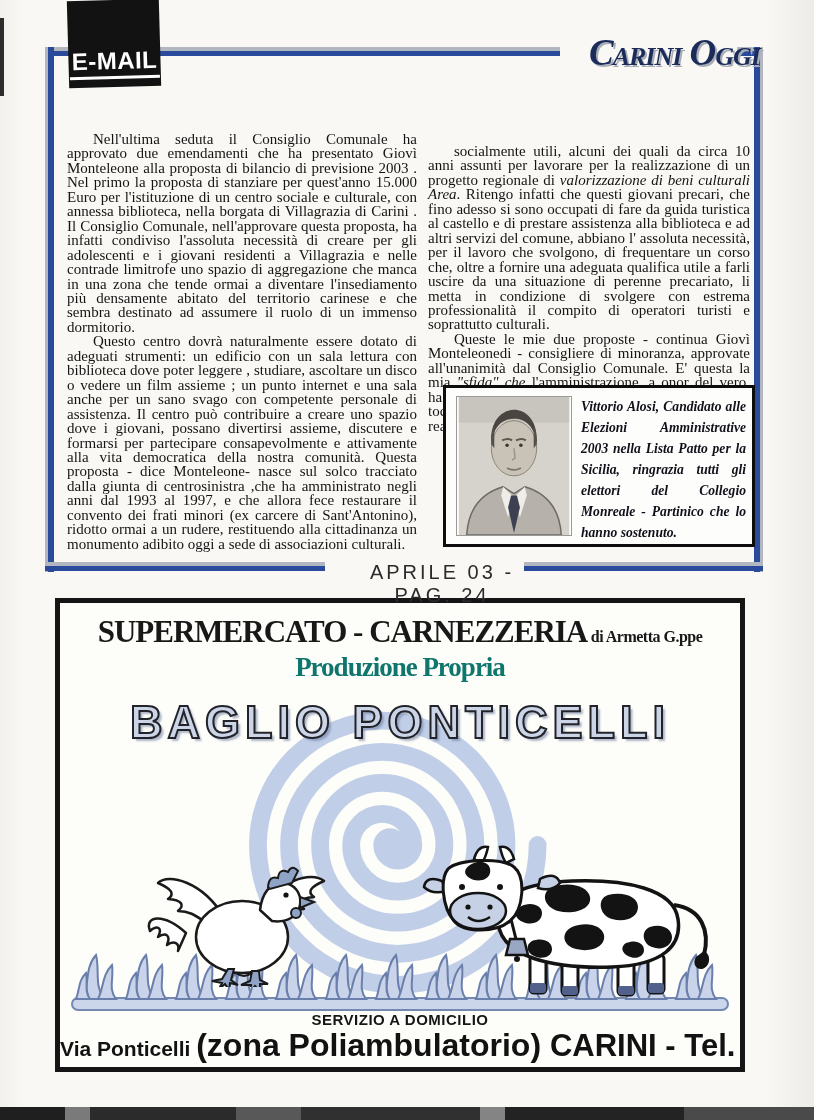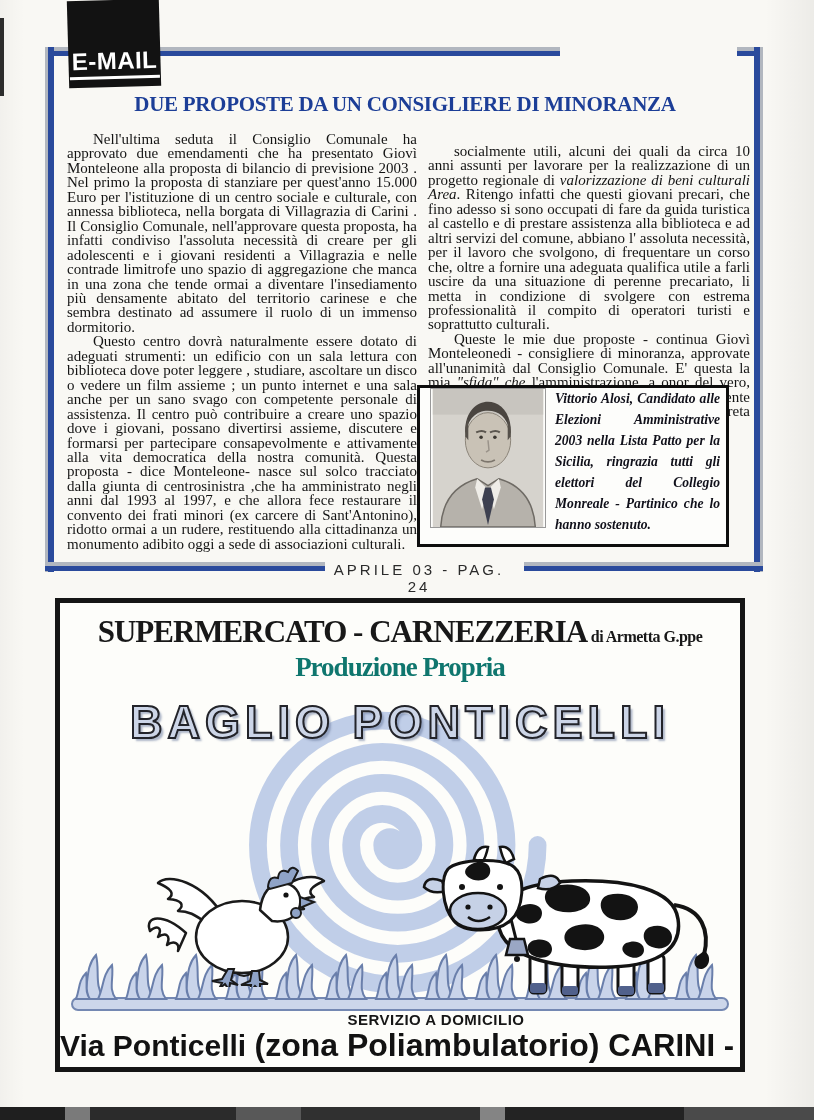--- a/index.html
+++ b/index.html
@@ -17,82 +17,82 @@
             text-shadow:2px 2px 0 #a9adb6;letter-spacing:-1px;white-space:nowrap;}
   
   .bar{position:absolute;height:9px;background:linear-gradient(to bottom,#b2b7bf 44%,#2a4a9c 44%);}
   .vbar{position:absolute;width:9px;top:47px;height:525px;}
   .vbar.left{left:45px;background:linear-gradient(to right,#b2b7bf 30%,#2a4a9c 30%);}
   .vbar.right{left:754px;background:linear-gradient(to left,#b2b7bf 30%,#2a4a9c 30%);}
   .bar.top-main{left:45px;top:47px;width:515px;}
   .bar.top-stub{left:737px;top:47px;width:26px;}
   .bar.bot-left{left:45px;top:562px;width:280px;}
   .bar.bot-right{left:524px;top:562px;width:239px;}
-  .page-footer{position:absolute;left:324px;top:561px;width:190px;text-align:center;
-            font-family:"Liberation Sans",sans-serif;font-size:15px;letter-spacing:3px;color:#2b2b2b;z-index:4;}
+  .page-footer{position:absolute;left:347px;top:561px;width:190px;text-align:center;
+            font-family:"Liberation Sans",sans-serif;font-size:20px;letter-spacing:3px;color:#2b2b2b;z-index:4;}
   
   .article-title{position:absolute;left:60px;top:92px;width:690px;text-align:center;
             font-family:"Liberation Serif",serif;font-weight:bold;font-size:21px;color:#1c3e97;letter-spacing:-0.3px;}
   .col{position:absolute;font-size:15px;line-height:14.45px;color:#141414;text-align:justify;}
   .col p{margin:0;text-indent:26px;}
   .col-left{left:67px;top:132px;width:350px;}
   .col-right{left:428px;top:144px;width:322px;}
   .ital{font-style:italic;}
   
-  .inset{position:absolute;left:417px;top:385px;width:312px;height:162px;background:#fdfdfb;
-         border:3px solid #0d0d0d;display:flex;padding:0 6px 8px 10px;box-sizing:border-box;z-index:3;}
+  .inset{position:absolute;left:443px;top:385px;width:312px;height:162px;background:#fdfdfb;
+         border:3px solid #0d0d0d;display:flex;padding:8px 6px 8px 10px;box-sizing:border-box;z-index:3;}
   .portrait{width:114px;height:138px;flex:0 0 auto;border:1px solid #999;}
   .inset-caption{margin-left:9px;font-weight:bold;font-style:italic;font-size:13.6px;
          line-height:21px;text-align:justify;color:#10101a;}
   
   .adbox{position:absolute;left:55px;top:598px;width:690px;height:474px;background:#fdfdfa;
          border:5px solid #151515;box-sizing:border-box;overflow:hidden;}
   .ad-line1{margin-top:11px;text-align:center;font-family:"Liberation Serif",serif;font-weight:bold;
          font-size:31px;letter-spacing:-1px;color:#181818;white-space:nowrap;}
   .ad-line1 .suffix{font-size:16px;letter-spacing:-0.5px;}
   .ad-line2{text-align:center;font-family:"Liberation Serif",serif;font-weight:bold;
          font-size:27px;letter-spacing:-1px;color:#0f766e;margin-top:2px;}
   .ad-brand{position:relative;z-index:2;margin-top:13px;text-align:center;
          font-family:"Liberation Sans",sans-serif;font-weight:bold;font-size:45px;letter-spacing:5px;
          color:#ccd5e7;-webkit-text-stroke:2px #23242a;text-shadow:3px 3px 2px rgba(110,125,160,0.55);
          transform:scaleY(1.04);white-space:nowrap;}
   .spiral{position:absolute;left:148px;top:60px;z-index:0;}
   .grass{position:absolute;left:10px;top:350px;z-index:2;}
   .chicken{position:absolute;left:80px;top:252px;z-index:3;}
   .cow{position:absolute;left:352px;top:240px;z-index:3;}
   .ad-service{position:absolute;left:0;top:408px;width:100%;text-align:center;z-index:4;
-         font-family:"Liberation Sans",sans-serif;font-weight:bold;font-size:15px;letter-spacing:0.5px;color:#161616;padding-left:36px;}
+         font-family:"Liberation Sans",sans-serif;font-weight:bold;font-size:15px;letter-spacing:0.5px;color:#161616;}
   .ad-address{position:absolute;left:0;top:424px;width:100%;text-align:center;z-index:4;
          font-family:"Liberation Sans",sans-serif;font-weight:bold;color:#121212;white-space:nowrap;}
-  .ad-address .street{font-size:30px;}
+  .ad-address .street{font-size:21px;}
   .ad-address .zone{font-size:32px;}
   .ad-address .city{font-size:31px;}
   
   .scan-bottom{position:absolute;left:0;bottom:0;width:814px;height:13px;
          background:linear-gradient(90deg,#1f1f1f 0 8%,#7a7a7a 8% 11%,#2b2b2b 11% 29%,#585858 29% 37%,#303030 37% 59%,#848484 59% 62%,#232323 62% 84%,#4a4a4a 84% 100%);}
   .scan-left{position:absolute;left:0;top:18px;width:4px;height:78px;background:#2c2c2c;}
 </style>
 </head>
 <body>
 
 <div id="page">
 
   <div class="email-badge">
     <span>E-MAIL</span>
   </div>
+  <div class="masthead">Carini Oggi</div>
 
   <div class="bar top-main"></div>
   <div class="bar top-stub"></div>
   <div class="vbar left"></div>
   <div class="vbar right"></div>
   <div class="bar bot-left"></div>
   <div class="bar bot-right"></div>
   <div class="page-footer">APRILE 03 - PAG. 24</div>
 
-  <div class="article-title">DUE PROPOSTE DA UN CONSIGLIERE DI MINORANZA</div>
 
   <div class="col col-left">
     <p>Nell'ultima seduta il Consiglio Comunale ha approvato due emendamenti che ha presentato Giovì Monteleone alla proposta di bilancio di previsione 2003 . Nel primo la proposta di stanziare per quest'anno 15.000 Euro per l'istituzione di un centro sociale e culturale, con annessa biblioteca, nella borgata di Villagrazia di Carini . Il Consiglio Comunale, nell'approvare questa proposta, ha infatti condiviso l'assoluta necessità di creare per gli adolescenti e i giovani residenti a Villagrazia e nelle contrade limitrofe uno spazio di aggregazione che manca in una zona che tende ormai a diventare l'insediamento più densamente abitato del territorio carinese e che sembra destinato ad assumere il ruolo di un immenso dormitorio.</p>
     <p>Questo centro dovrà naturalmente essere dotato di adeguati strumenti: un edificio con un sala lettura con biblioteca dove poter leggere , studiare, ascoltare un disco o vedere un film assieme ; un punto internet e una sala anche per un sano svago con competente personale di assistenza. Il centro può contribuire a creare uno spazio dove i giovani, possano divertirsi assieme, discutere e formarsi per partecipare consapevolmente e attivamente alla vita democratica della nostra comunità. Questa proposta - dice Monteleone- nasce sul solco tracciato dalla giunta di centrosinistra ,che ha amministrato negli anni dal 1993 al 1997, e che allora fece restaurare il convento dei frati minori (ex carcere di Sant'Antonino), ridotto ormai a un rudere, restituendo alla cittadinanza un monumento adibito oggi a sede di associazioni culturali.</p>
   </div>
 
   <div class="col col-right">
     <p><span>socialmente utili, alcuni dei quali da circa 10 anni assunti per lavorare per la realizzazione di un progetto regionale di </span><span class="ital">valorizzazione di beni culturali Area</span><span>. Ritengo infatti che questi giovani precari, che fino adesso si sono occupati di fare da guida turistica al castello e di prestare assistenza alla biblioteca e ad altri servizi del comune, abbiano l' assoluta necessità, per il lavoro che svolgono, di frequentare un corso che, oltre a fornire una adeguata qualifica utile a farli uscire da una situazione di perenne precariato, li metta in condizione di svolgere con estrema professionalità il compito di operatori turisti e soprattutto culturali.</span></p>
     <p><span>Queste le mie due proposte - continua Giovì Monteleonedi - consigliere di minoranza, approvate all'unanimità dal Consiglio Comunale. E' questa la mia </span><span class="ital">"sfida" che</span><span> l'amministrazione, a onor del vero, ha voluto raccogliere positivamente. Naturalmente tocca ad essa trasformare la mia proposta in concreta realtà.</span></p>
   </div>

